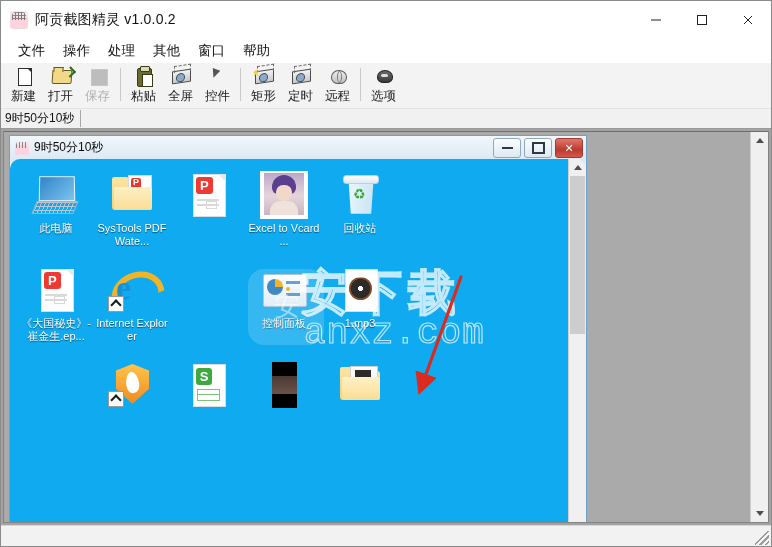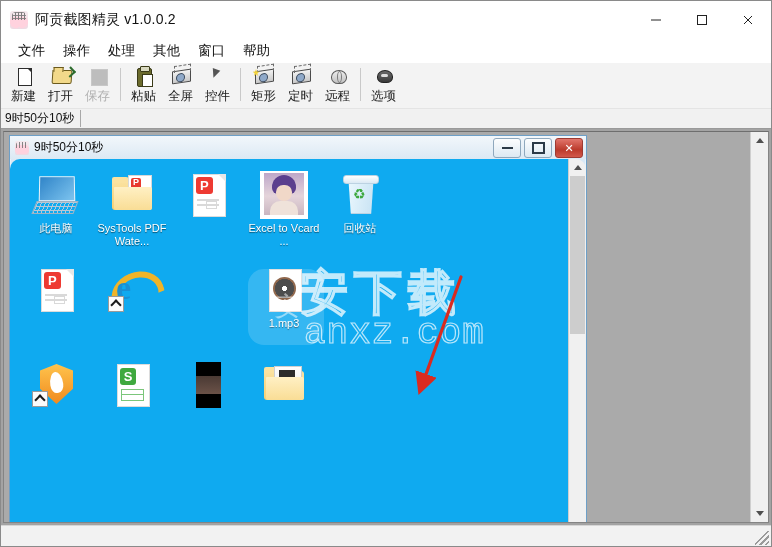--- a/index.html
+++ b/index.html
@@ -686,35 +686,47 @@
 
 
             <div class="dicon">
               <div class="glyph g-pdf">
                 <span class="page"></span>
                   <span class="badge"></span>
                 <span class="ln" style="top:28px;width:22px;"></span>
                 <span class="ln" style="top:33px;width:22px;"></span>
                 <span class="box" style="left:22px;top:30px;"></span>
               </div>
+              <div class="lbl">《大国秘史》- 崔金生.ep...</div>
             </div>
 
             <div class="dicon">
               <div class="glyph g-ie">
                 <span class="ring"></span>
                   <span class="e">e</span>
                 <span class="shortcut"></span>
               </div>
+              <div class="lbl">Internet Explorer</div>
             </div>
 
             <div class="dicon">
               <div class="glyph"></div>
               <div class="lbl"></div>
             </div>
 
+            <div class="dicon">
+              <div class="glyph g-cp">
+                <span class="frame"></span>
+                  <span class="pie"></span>
+                <span class="bar" style="top:15px;width:14px;"></span>
+                <span class="dot" style="top:21px;"></span>
+                <span class="bar" style="top:27px;width:14px;"></span>
+              </div>
+              <div class="lbl">控制面板</div>
+            </div>
 
 
             <div class="dicon">
               <div class="glyph g-mp3">
                 <span class="page"></span>
                   <span class="disc"></span>
               </div>
               <div class="lbl">1.mp3</div>
             </div>
 

